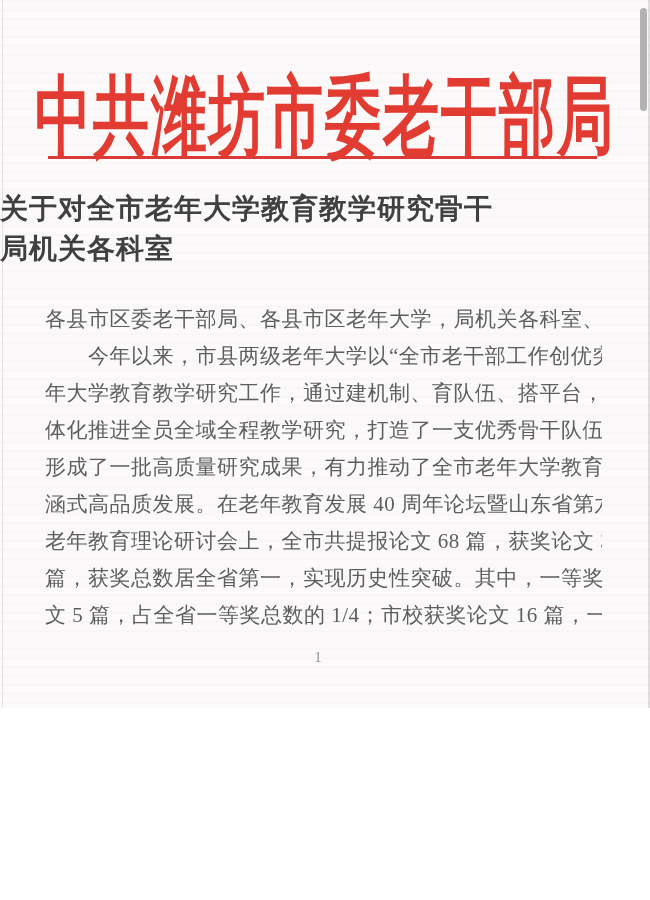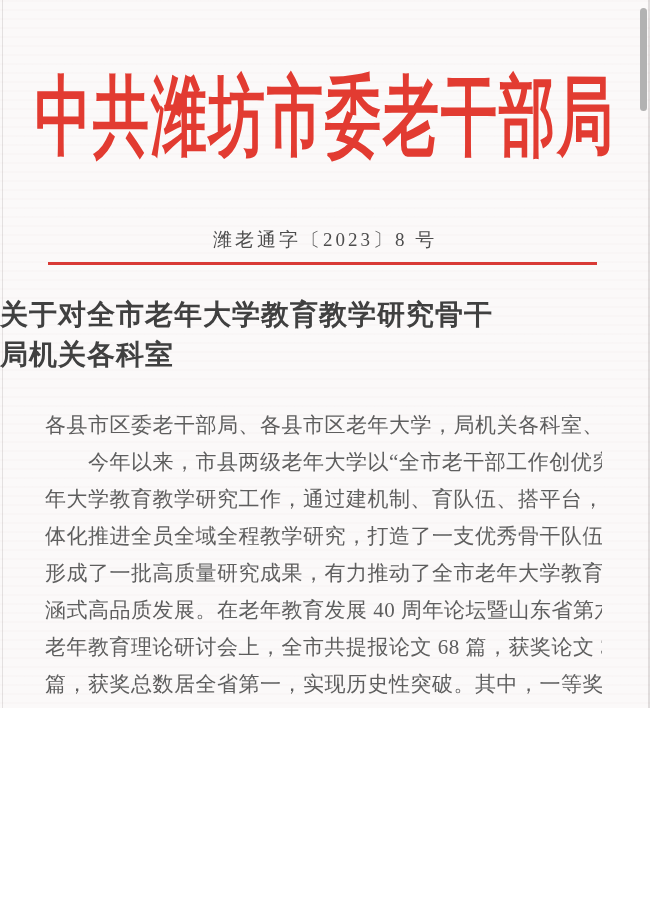--- a/index.html
+++ b/index.html
@@ -111,21 +111,20 @@
 </style>
 </head>
 <body>
 
 <div class="viewer">
   <div class="page-edge-left"></div>
   <div class="page-edge-right"></div>
 
   <div class="letterhead">中共潍坊市委老干部局</div>
 
-  <div class="doc-number">潍老通字〔2023〕8 号</div>
 
   <div class="red-rule"></div>
 
   <div class="doc-title">
     <div>关于对全市老年大学教育教学研究骨干</div>
     <div>局机关各科室</div>
   </div>
 
   <div class="body-text">
     <div class="line">各县市区委老干部局、各县市区老年大学，局机关各科室、所</div>

